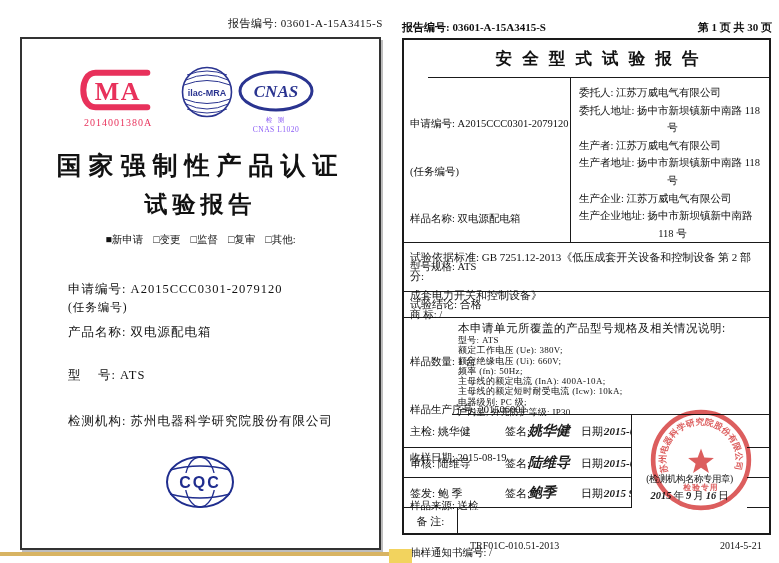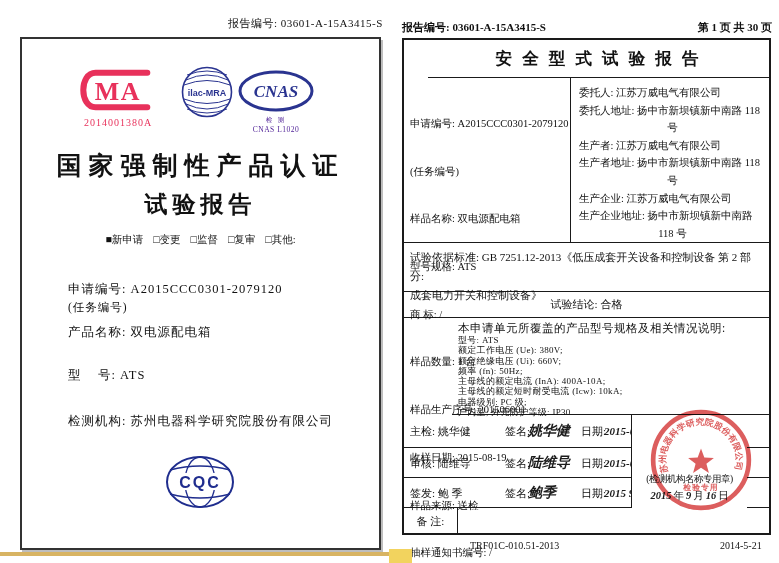--- a/index.html
+++ b/index.html
@@ -8,21 +8,21 @@
   .abs{position:absolute;}
 
   
   .l-repno{left:228px;top:16px;font-size:11px;letter-spacing:.5px;}
   .left-page{left:20px;top:37px;width:357px;height:509px;border:2px solid #333;background:#fff;
              box-shadow:2px 3px 0 rgba(110,110,110,.45);}
   .left-page > *{position:absolute;}
   .cma{left:40px;top:26px;width:112px;text-align:center;}
   .cma-code{font-size:10px;color:#e8315b;letter-spacing:1px;margin-top:-2px;}
   .ilac{left:158px;top:26px;}
-  .cnas{left:214px;top:30px;width:80px;text-align:center;color:#4c1d95;}
+  .cnas{left:214px;top:30px;width:80px;text-align:center;color:#8b5cf6;}
   .cnas-sub{font-size:6.5px;letter-spacing:2px;margin-top:-1px;}
   .cnas-code{font-size:7.5px;letter-spacing:.5px;}
   .title1{left:0;top:110px;width:100%;text-align:center;font-size:25px;font-weight:700;letter-spacing:7px;}
   .title2{left:0;top:150px;width:100%;text-align:center;font-size:23px;font-weight:700;letter-spacing:5px;}
   .cb-row{left:0;top:194px;width:100%;text-align:center;font-size:10.5px;}
   .cb-row span{margin:0 5px;white-space:pre;}
   .fld{left:46px;font-size:12.5px;letter-spacing:1px;white-space:pre;}
   .fld-note{left:46px;font-size:11.5px;letter-spacing:1px;}
   .f1{top:242px;} .f1n{top:261px;} .f2{top:285px;} .f3{top:328px;} .f4{top:374px;}
   .cqc{left:142px;top:414px;}
@@ -33,21 +33,21 @@
   .rtable{left:402px;top:38px;width:369px;height:497px;border:2px solid #1a1a1a;background:#fff;box-sizing:border-box;}
   .rtable .row{box-sizing:border-box;border-bottom:1.5px solid #1a1a1a;}
   .row-title{height:38px;display:flex;align-items:center;justify-content:center;
              font-size:16.5px;font-weight:700;letter-spacing:3px;margin-left:24px;}
   .row-info{height:165px;display:flex;}
   .info-left{width:167px;box-sizing:border-box;border-right:1.5px solid #1a1a1a;
              padding:6px 3px 0 6px;font-size:10.5px;line-height:15.9px;white-space:pre;}
   .info-right{flex:1;padding:6px 3px 0 8px;font-size:10.5px;line-height:17.6px;}
   .info-right .indent{text-align:center;}
   .row-standard{height:49px;padding:5px 4px 0 6px;font-size:11px;line-height:19px;}
-  .row-conclusion{height:26px;padding:5px 6px 0 6px;font-size:11px;text-align:center;}
+  .row-conclusion{height:26px;padding:5px 6px 0 6px;font-size:11px;}
   .row-coverage{height:97px;padding:3px 6px 16px 6px;margin-left:48px;}
   .cov-title{font-size:11.5px;line-height:14px;letter-spacing:.5px;}
   .cov-line{font-size:9px;line-height:10.3px;letter-spacing:.3px;}
   .row-sig{position:relative;font-size:11px;}
   .sig1{height:33px;} .sig2{height:30px;} .sig3{height:30px;}
   .row-sig span{position:absolute;top:50%;transform:translateY(-50%);white-space:pre;}
   .sig-role{left:6px;} .sig-lab{left:101px;} .sig-datelab{left:177px;}
   .sig-hw{left:124px;font-size:14px;font-family:Liberation Serif, serif;} .sig-date{left:200px;font-size:11px;}
   .hw{font-style:italic;font-weight:700;color:#1c1c1c;transform:translateY(-50%) rotate(-4deg);}
   .hw2{font-style:italic;font-weight:700;color:#1c1c1c;}

